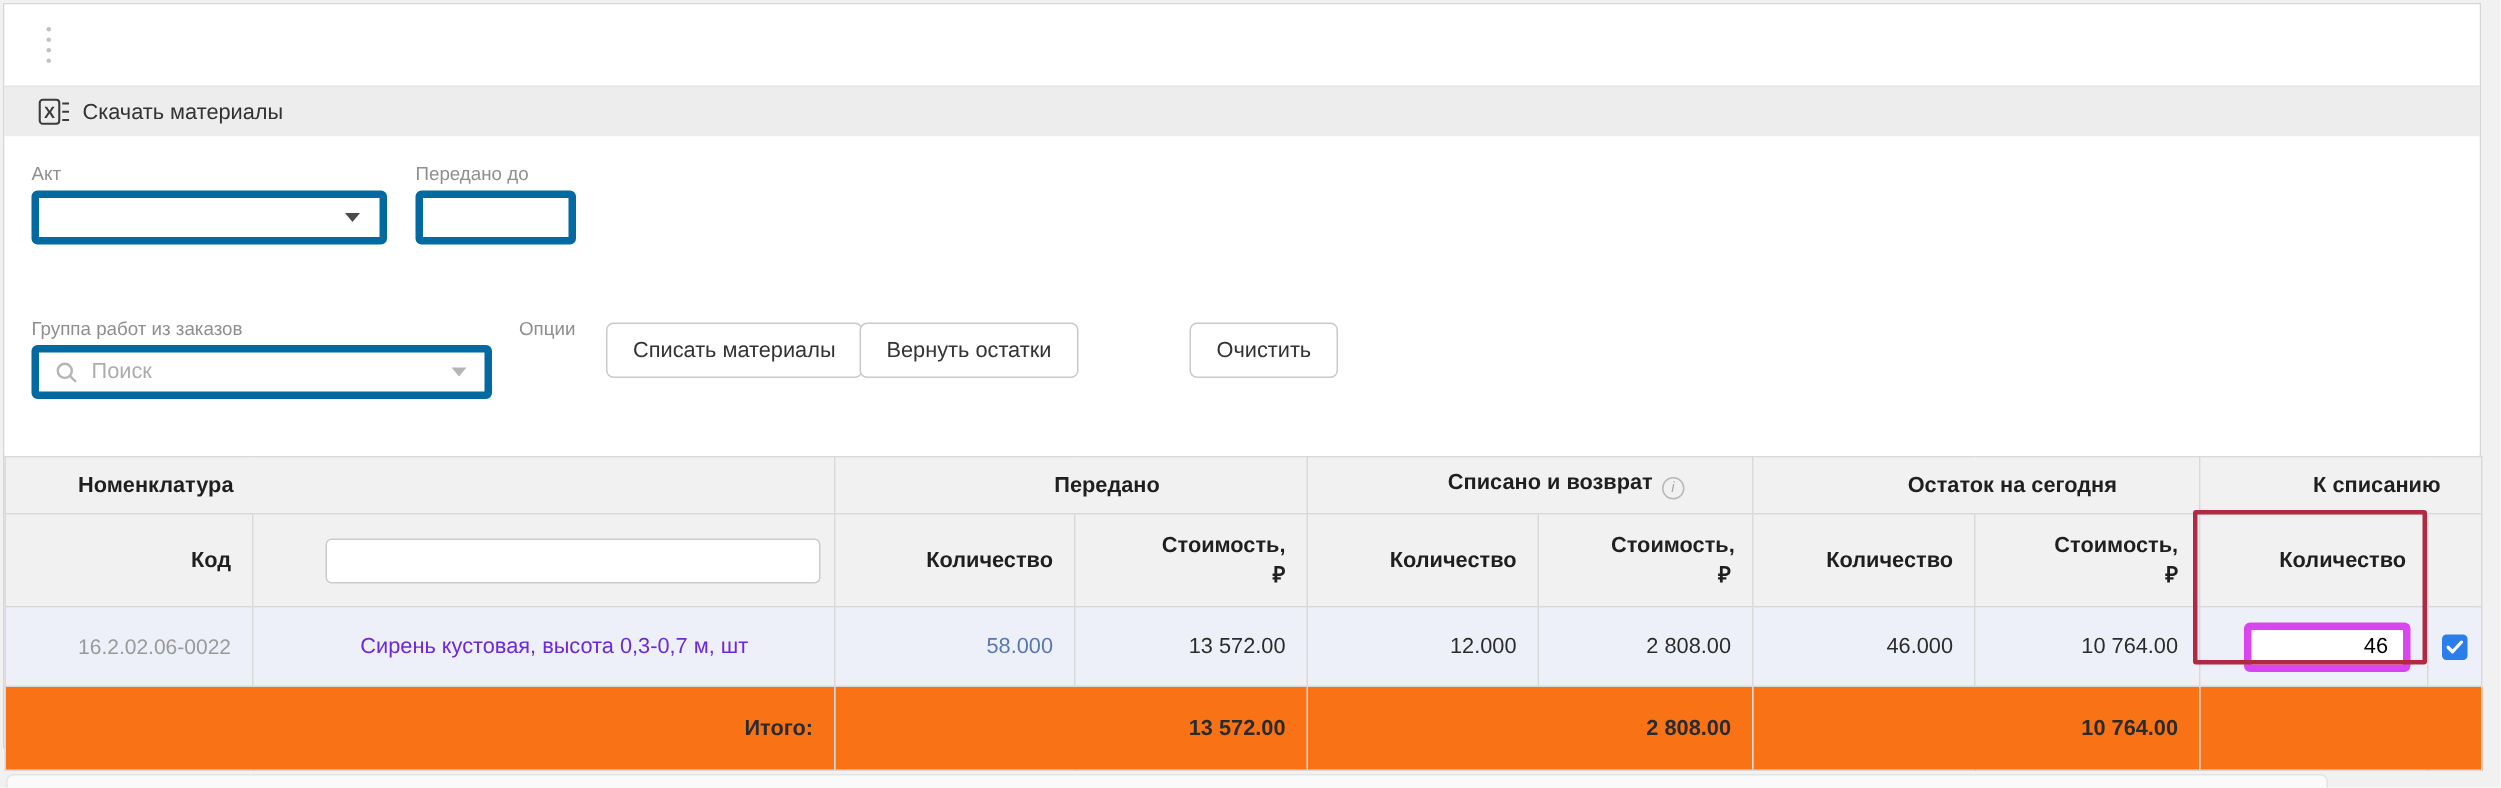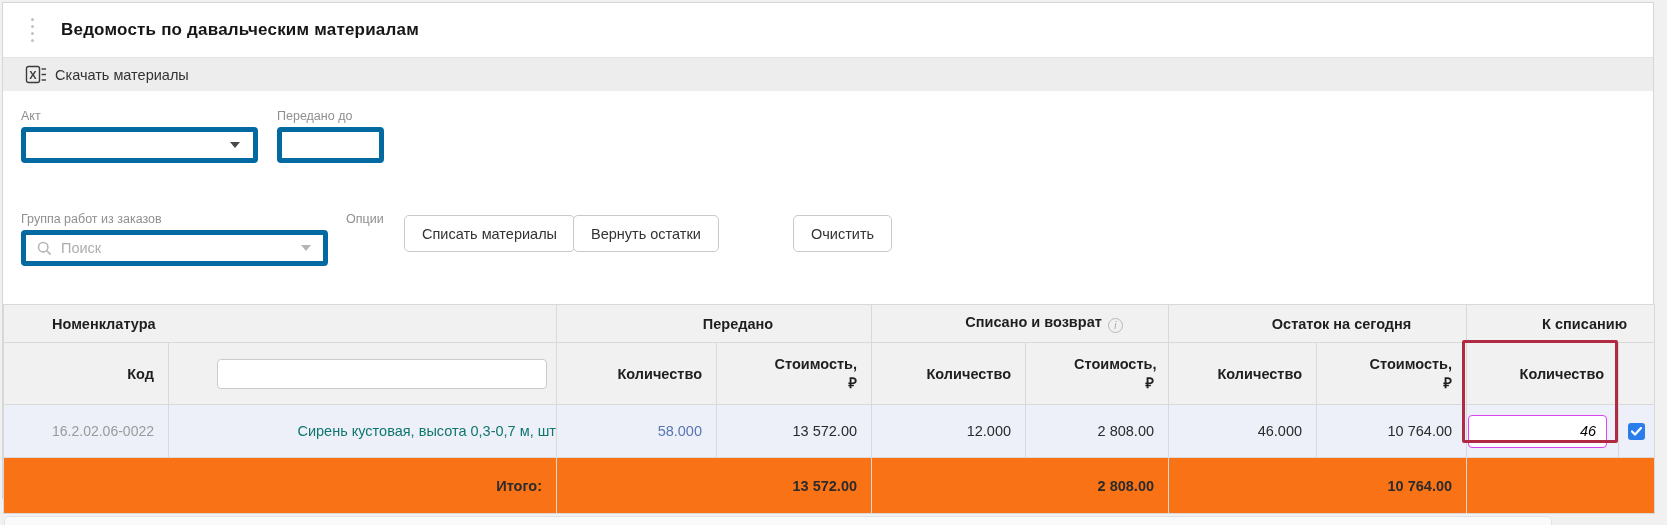--- a/index.html
+++ b/index.html
@@ -38,25 +38,25 @@
   .grid th, .grid td { border:1px solid #d9d9d9; }
   .grid thead th { background:#f1f1f1; font-weight:bold; color:#1f1f1f;padding-left:48px; }
   .row-group th { height:38px; }
   .row-sub th { height:62px; }
   .th-left { text-align:left; padding-left:14px; }
   .num { text-align:right; padding-right:14px; }
   .code-filter { width:100%; height:30px; border:1px solid #cbcbcb; border-radius:4px; outline:none; font-family:inherit; font-size:14px; padding:0 8px; background:#fff; }
   .pad-cell { padding:0 9px; }
   .data-row td { background:#edf0f9; height:53px; }
   .code-cell { color:#9a9a9a; font-size:14px; }
-  .name-cell { text-align:right; padding-left:14px; color:#0f766e; }
+  .name-cell { text-align:center; padding-left:14px; color:#6d28d9; }
   .link { color:#5976b3; cursor:pointer; }
   .footer-row td { height:56px; font-weight:bold; background:#f97316; }
   .qty-cell { text-align:right; padding-right:11px; }
-  .qty-input { width:139px; height:33px; border:1px solid #d946ef; border-radius:4px; text-align:right; padding-right:10px; font-family:inherit; font-size:14.5px; outline:none;font-style:italic; }
+  .qty-input { width:111px; height:33px; border:5px solid #d946ef; border-radius:4px; text-align:right; padding-right:10px; font-family:inherit; font-size:14.5px; outline:none; }
   .cb-cell { text-align:center; }
   .checkbox { width:17px; height:17px; border-radius:3px; display:inline-flex; align-items:center; justify-content:center; cursor:pointer; }
   .checkbox.gray { background:#b9b9b9; }
   .checkbox.blue { background:#2b7de9; }
   .info-badge { display:inline-flex; align-items:center; justify-content:center; width:15px; height:15px; border:1px solid #b8b8b8; border-radius:50%; color:#a8a8a8; font-size:10px; font-weight:normal; font-style:italic; vertical-align:-2px; margin-left:6px; cursor:pointer; }
   
   .red-box { position:absolute; left:1459px; top:337px; width:156px; height:103px; border:3px solid #b02a43; border-radius:2px; pointer-events:none; z-index:5; }
   
   .bottom-panel { position:absolute; left:4px; top:516px; width:1548px; height:10px; background:#fafafa; border:1px solid #e4e4e4; border-bottom:none; border-radius:5px 5px 0 0; }
 </style>
@@ -65,21 +65,20 @@
 
 <div class="card">
 
   <div class="title-bar">
     <span class="drag-handle">
         <i></i>
         <i></i>
         <i></i>
         <i></i>
       </span>
-    <span class="page-title">Ведомость по давальческим материалам</span>
   </div>
 
   <div class="toolbar">
     <span class="toolbar-label">
       <svg width="22" height="19" viewBox="0 0 22 19">
         <rect x="1.5" y="1.5" width="13" height="16" rx="2" fill="none" stroke="#3c3c3c" stroke-width="1.4"></rect>
         <text x="8" y="13.5" font-size="11" font-family="Liberation Sans, sans-serif" fill="#3c3c3c" text-anchor="middle" font-weight="bold">X</text>
         <line x1="16.5" y1="4" x2="21" y2="4" stroke="#3c3c3c" stroke-width="1.4"></line>
         <line x1="16.5" y1="9.5" x2="21" y2="9.5" stroke="#3c3c3c" stroke-width="1.4"></line>
         <line x1="16.5" y1="15" x2="21" y2="15" stroke="#3c3c3c" stroke-width="1.4"></line>

